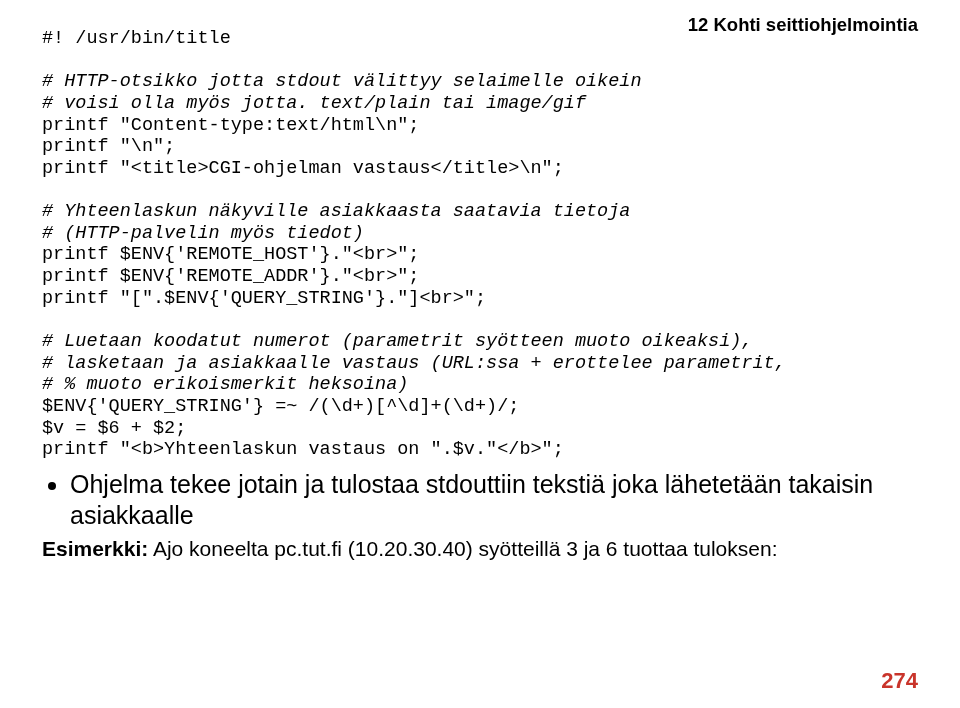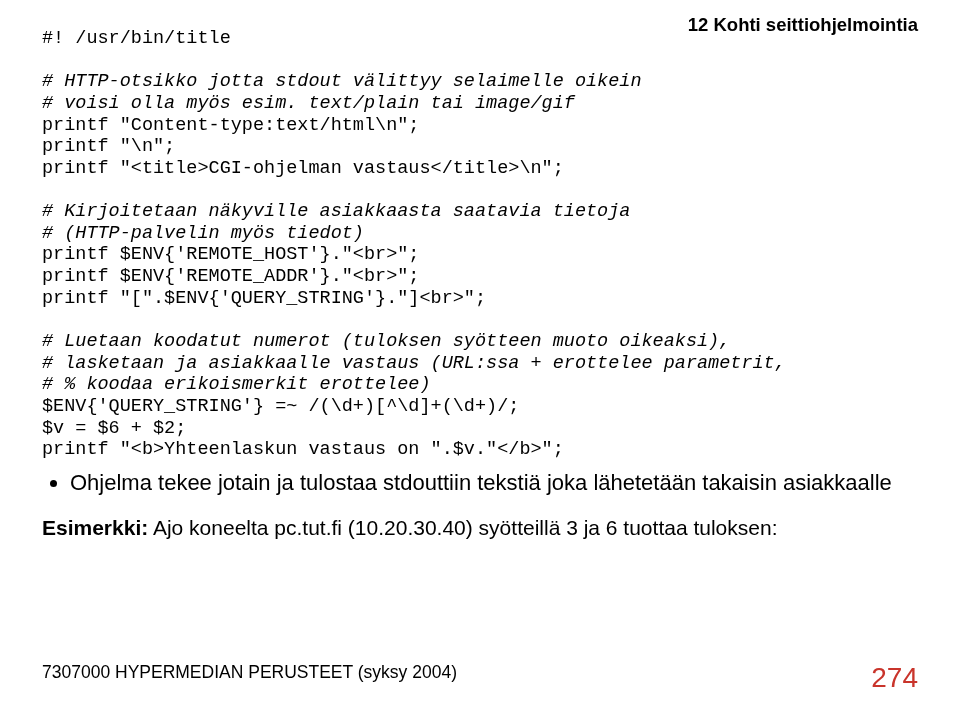--- a/index.html
+++ b/index.html
@@ -30,81 +30,80 @@
     font-family: "Courier New", Courier, monospace;
     font-size: 18.5px;
     line-height: 1.17;
     white-space: pre;
     margin-top: 8px;
   }
   .italic { font-style: italic; text-align: right; }
   .bullets {
     margin: 8px 0 0 0;
     padding-left: 28px;
-    font-size: 22px;
+    font-size: 25px;
     line-height: 1.25;
   }
   .bullets li {
     list-style-type: disc;
     margin-bottom: 6px;
   }
   .exline {
     font-size: 21px;
-    margin-top: 20px;
+    margin-top: 6px;
   }
   .exline .bold { font-weight: bold; }
   .footer {
     position: absolute;
     bottom: 14px;
     left: 42px;
     right: 42px;
     font-size: 17.5px;
   }
   .footer-left { float: left; }
   .footer-right {
     float: right;
     color: #c9342b;
-    font-weight: normal;
-    font-size: 28px;
+    font-weight: bold;
+    font-size: 22px;
   }
 </style>
 </head>
 <body>
 
 <div class="page">
 
   <div class="header-right">12 Kohti seittiohjelmointia</div>
 
   <div class="code"><span>#! /usr/bin/title</span>
 
 <span class="italic"># HTTP-otsikko jotta stdout välittyy selaimelle oikein</span>
-<span class="italic"># voisi olla myös esim. text/plain tai image/gif</span>
+<span class="italic"># voisi olla myös jotta. text/plain tai image/gif</span>
 <span>printf "Content-type:text/html\n";</span>
 <span>printf "\n";</span>
 <span>printf "&lt;title&gt;CGI-ohjelman vastaus&lt;/title&gt;\n";</span>
 
-<span class="italic"># Kirjoitetaan näkyville asiakkaasta saatavia tietoja</span>
+<span class="italic"># Yhteenlaskun näkyville asiakkaasta saatavia tietoja</span>
 <span class="italic"># (HTTP-palvelin myös tiedot)</span>
 <span>printf $ENV{'REMOTE_HOST'}."&lt;br&gt;";</span>
 <span>printf $ENV{'REMOTE_ADDR'}."&lt;br&gt;";</span>
 <span>printf "[".$ENV{'QUERY_STRING'}."]&lt;br&gt;";</span>
 
-<span class="italic"># Luetaan koodatut numerot (tuloksen syötteen muoto oikeaksi),</span>
+<span class="italic"># Luetaan koodatut numerot (parametrit syötteen muoto oikeaksi),</span>
 <span class="italic"># lasketaan ja asiakkaalle vastaus (URL:ssa + erottelee parametrit,</span>
-<span class="italic"># % koodaa erikoismerkit erottelee)</span>
+<span class="italic"># % muoto erikoismerkit heksoina)</span>
 <span>$ENV{'QUERY_STRING'} =~ /(\d+)[^\d]+(\d+)/;</span>
 <span>$v = $6 + $2;</span>
 <span>printf "&lt;b&gt;Yhteenlaskun vastaus on ".$v."&lt;/b&gt;";</span></div>
 
   <ul class="bullets">
     <li>Ohjelma tekee jotain ja tulostaa stdouttiin tekstiä joka lähetetään takaisin asiakkaalle</li>
   </ul>
 
   <div class="exline">
     <span class="bold">Esimerkki:</span><span> Ajo koneelta pc.tut.fi (10.20.30.40) syötteillä 3 ja 6 tuottaa tuloksen:</span>
   </div>
 
   <div class="footer">
-    <span class="footer-left">7307000 HYPERMEDIAN PERUSTEET (syksy 2004)</span>
     <span class="footer-right">274</span>
   </div>
 
 </div>
 
 </body></html>

